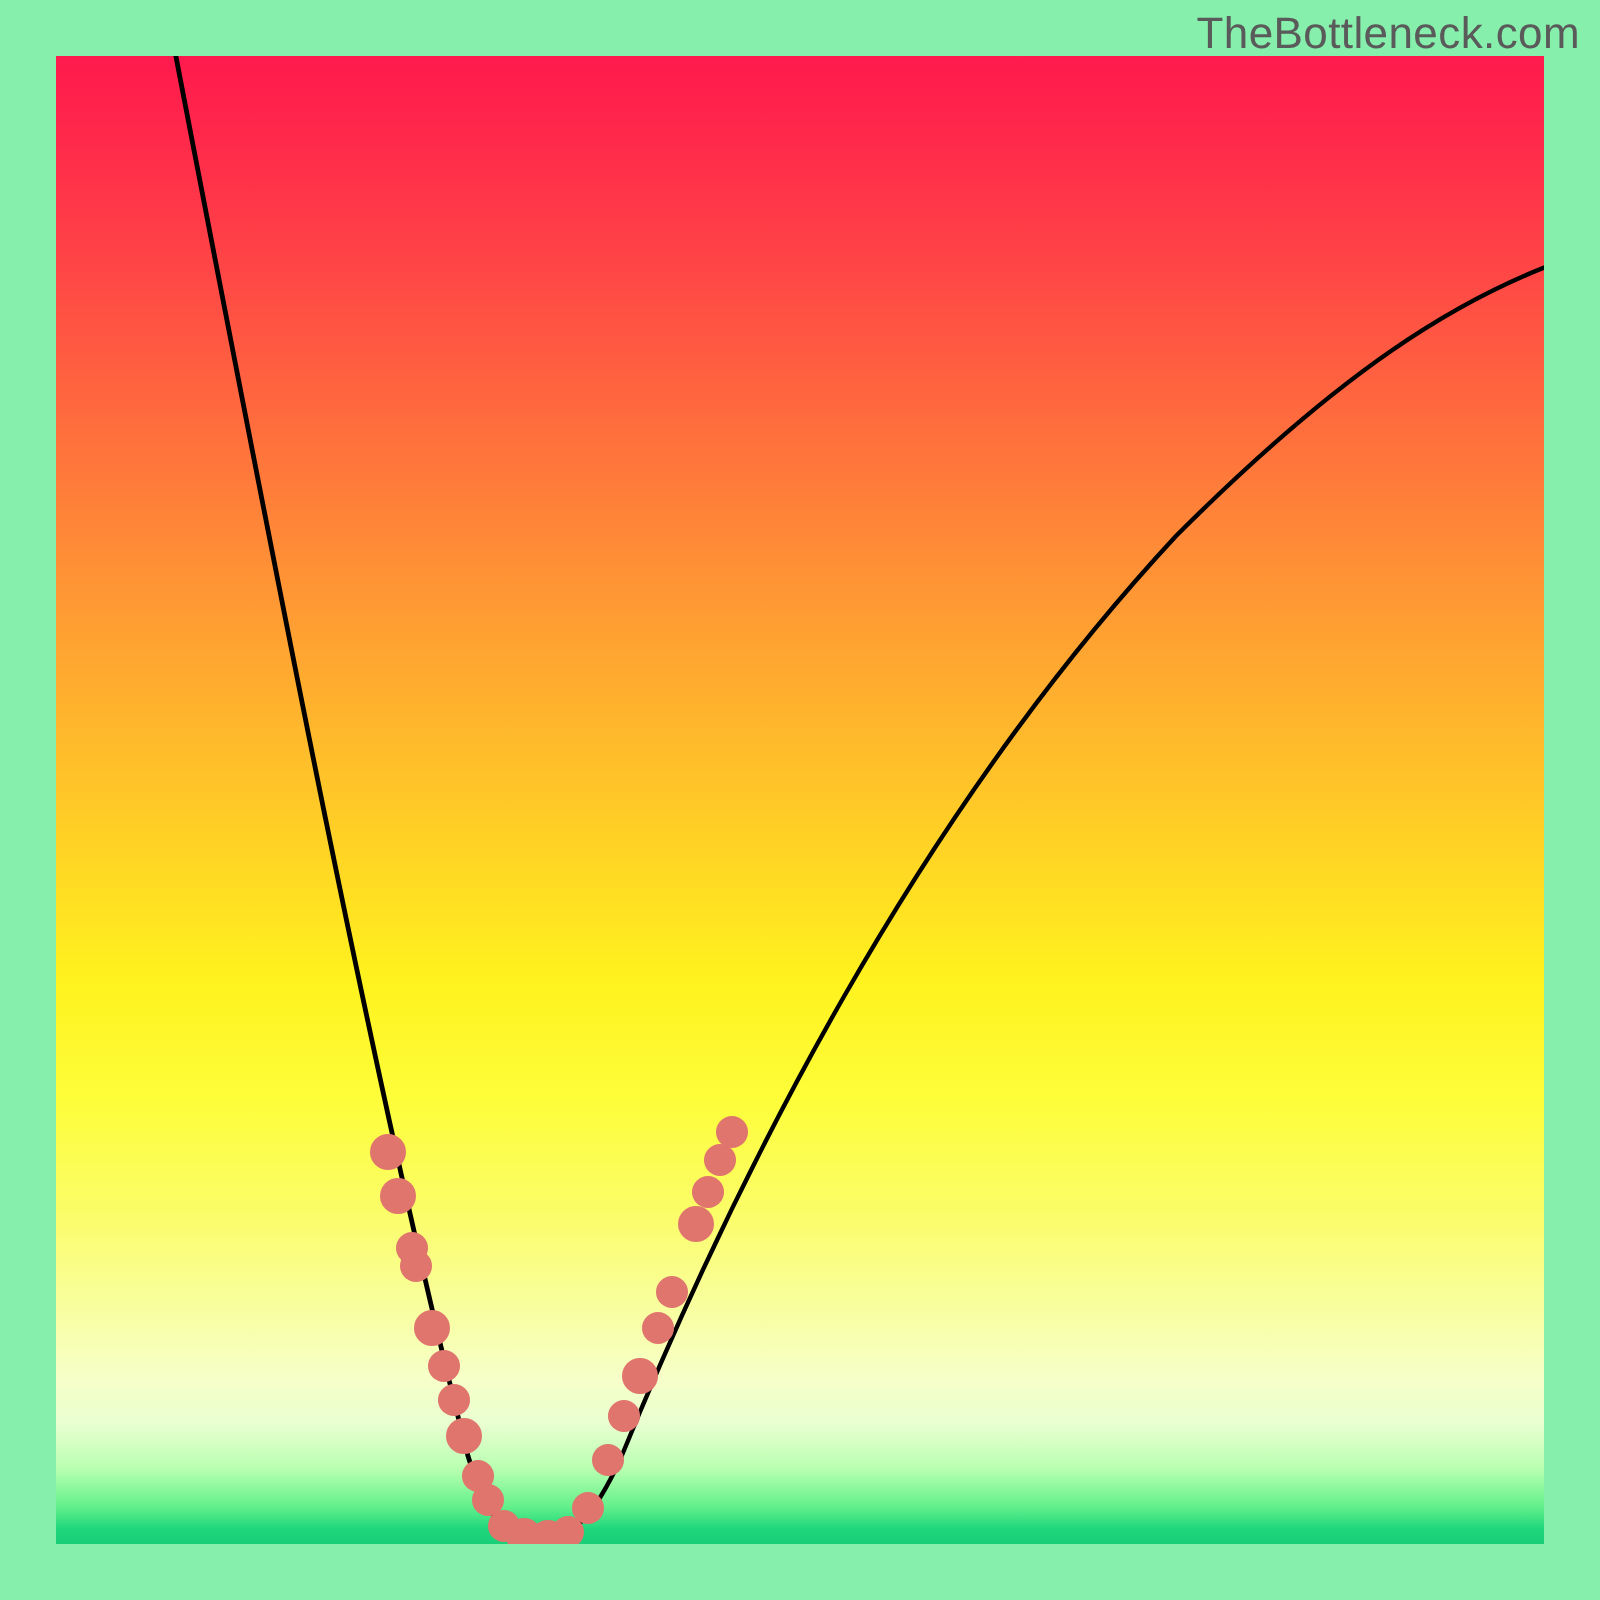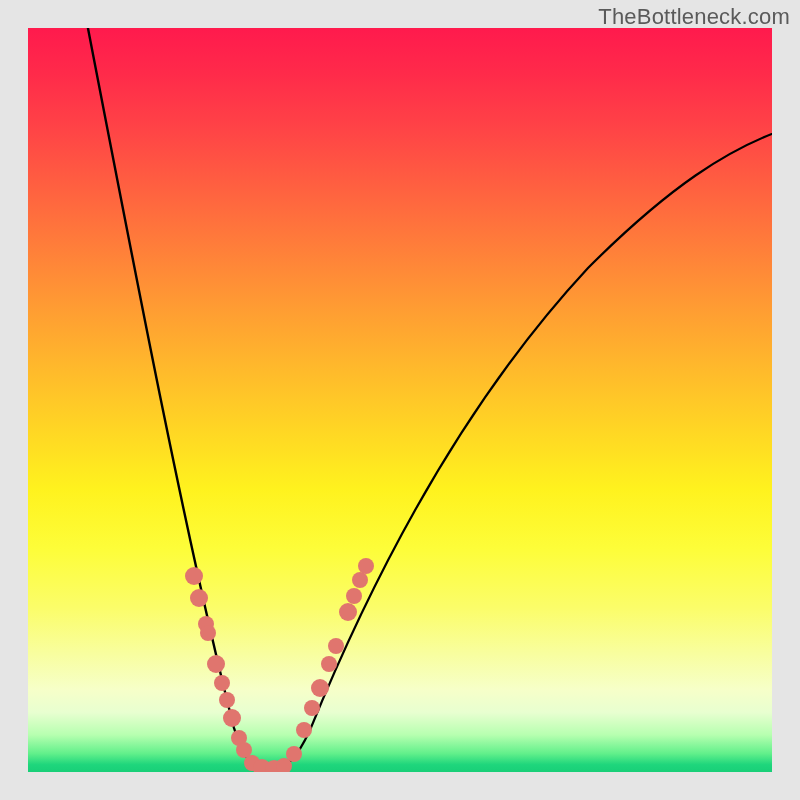--- a/index.html
+++ b/index.html
@@ -10,21 +10,21 @@
     background: #000;
     overflow: hidden;
     font-family: Arial, Helvetica, sans-serif;
   }
   .frame {
     position: absolute;
     top: 0;
     left: 0;
     width: 800px;
     height: 800px;
-    background: #e5e5e5;
+    background: #86efac;
   }
   .plot-area {
     position: absolute;
     top: 28px;
     left: 28px;
     width: 744px;
     height: 744px;
     overflow: hidden;
   }
   .gradient {

